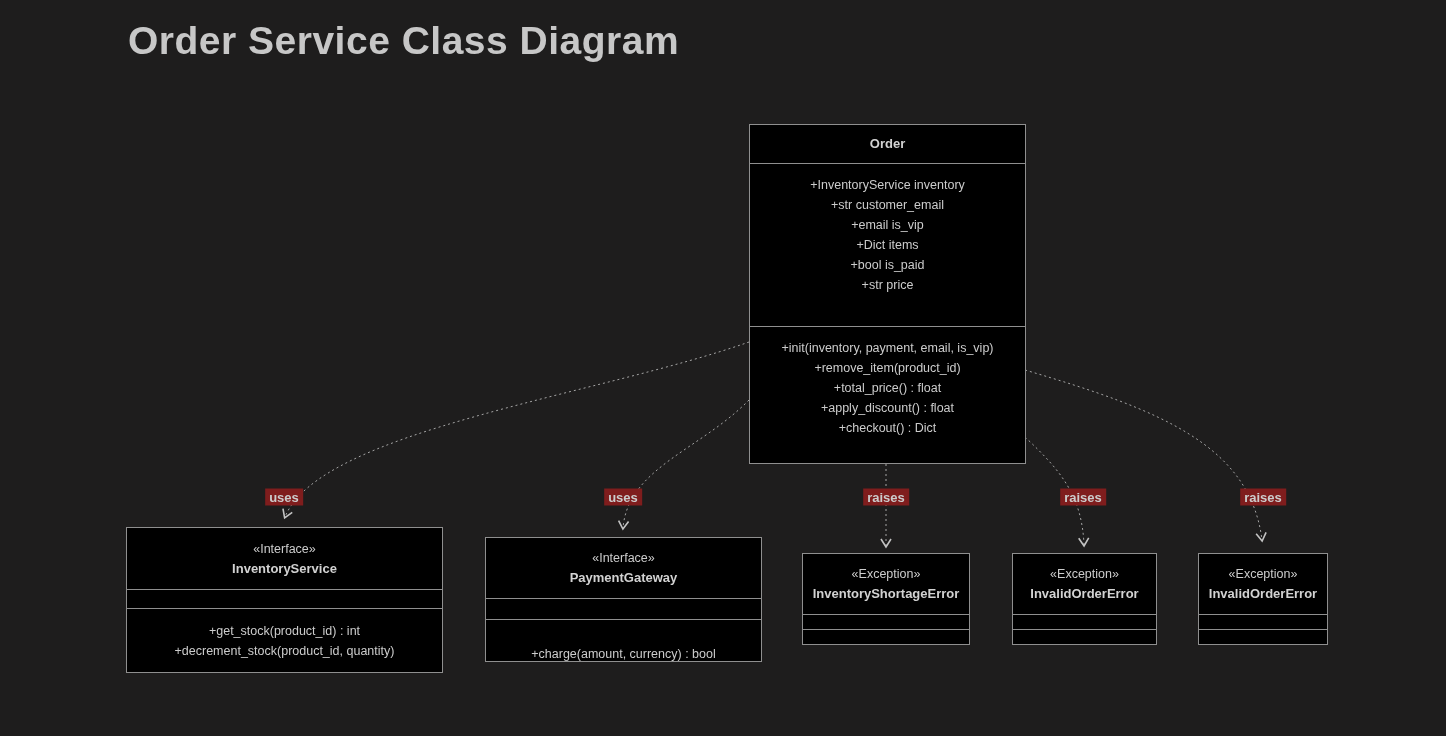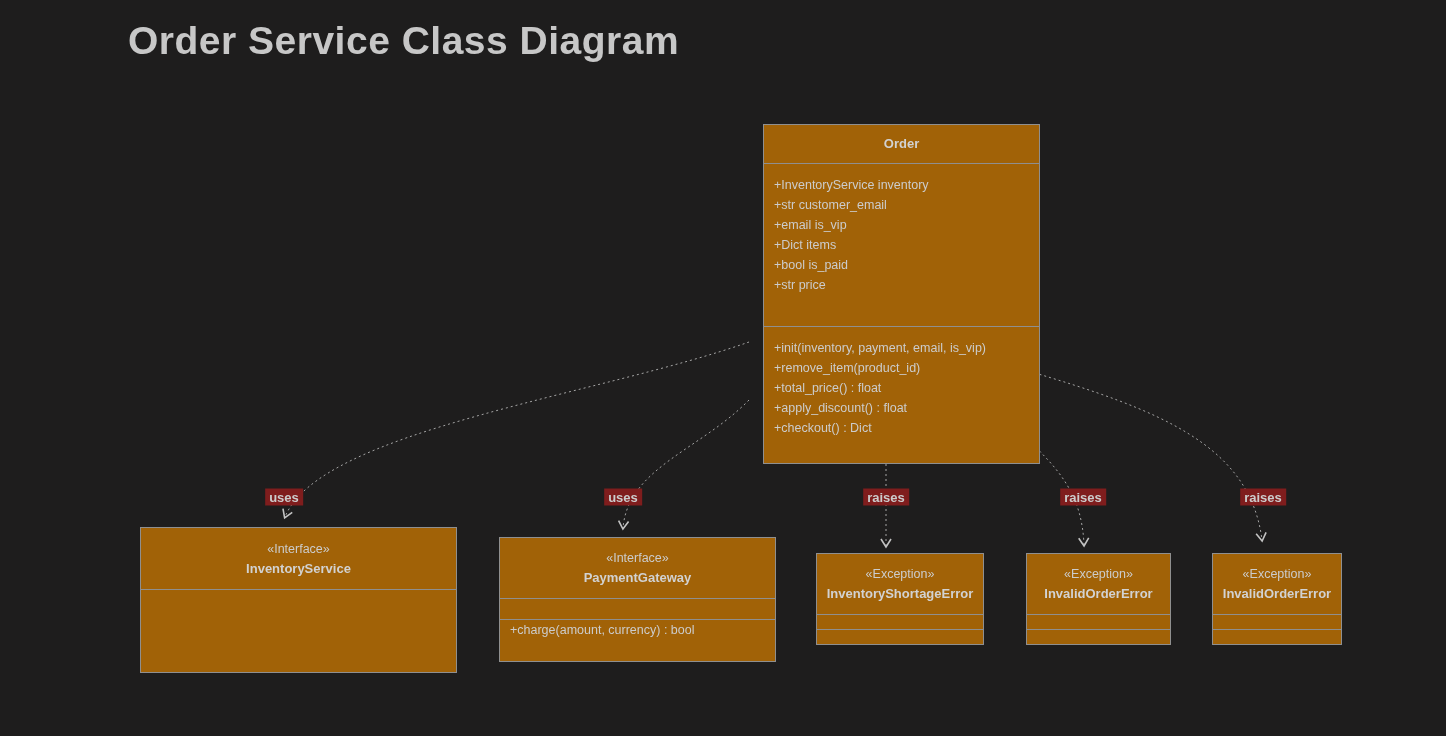--- a/index.html
+++ b/index.html
@@ -42,25 +42,24 @@
     background: #7f1d1d;
     color: #cccccc;
     font-size: 13px;
     font-weight: 600;
     padding: 1px 4px;
     white-space: nowrap;
   }
   .uml-box {
     position: absolute;
     box-sizing: border-box;
-    background: #a16207;
+    background: #000000;
     border: 1px solid #8f8f8f;
     color: #cccccc;
     font-size: 12.5px;
-    margin-left: 14px;
   }
   .uml-head {
     box-sizing: border-box;
     display: flex;
     flex-direction: column;
     justify-content: center;
     align-items: center;
     text-align: center;
   }
   .uml-stereotype {
@@ -73,20 +72,21 @@
     font-weight: 700;
     line-height: 20px;
     color: #d2d2d2;
   }
   .uml-sec {
     box-sizing: border-box;
     border-top: 1px solid #8f8f8f;
   }
   .uml-members {
     padding: 11px 10px 0 10px;
+    text-align: center;
   }
   .m-row {
     line-height: 20px;
     white-space: nowrap;
   }
 </style>
 </head>
 <body>
 
 <div id="canvas">
@@ -132,29 +132,33 @@
       <div class="m-row">+checkout() : Dict</div>
     </div>
   </div>
 
   <div class="uml-box" style="left:126px; top:527px; width:317px; height:146px;">
     <div class="uml-head" style="height:61px;">
       <span class="uml-stereotype">«Interface»</span>
       <span class="uml-name">InventoryService</span>
     </div>
     <div class="uml-sec" style="height:19px;"></div>
+    <div class="uml-sec uml-members" style="height:64px; padding-top:12px;">
+      <div class="m-row">+get_stock(product_id) : int</div>
+      <div class="m-row">+decrement_stock(product_id, quantity)</div>
+    </div>
   </div>
 
   <div class="uml-box" style="left:485px; top:537px; width:277px; height:125px;">
     <div class="uml-head" style="height:60px;">
       <span class="uml-stereotype">«Interface»</span>
       <span class="uml-name">PaymentGateway</span>
     </div>
     <div class="uml-sec" style="height:21px;"></div>
-    <div class="uml-sec uml-members" style="height:42px; padding-top:0;">
+    <div class="uml-sec uml-members" style="height:42px; padding-top:24px;">
       <div class="m-row">+charge(amount, currency) : bool</div>
     </div>
   </div>
 
   <div class="uml-box" style="left:802px; top:553px; width:168px; height:92px;">
     <div class="uml-head" style="height:60px;">
       <span class="uml-stereotype">«Exception»</span>
       <span class="uml-name">InventoryShortageError</span>
     </div>
     <div class="uml-sec" style="height:15px;"></div>

